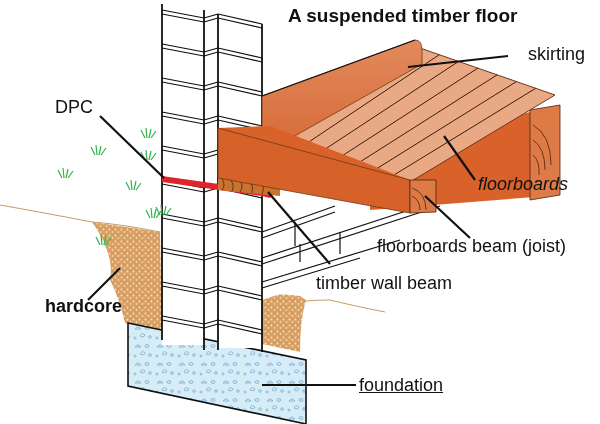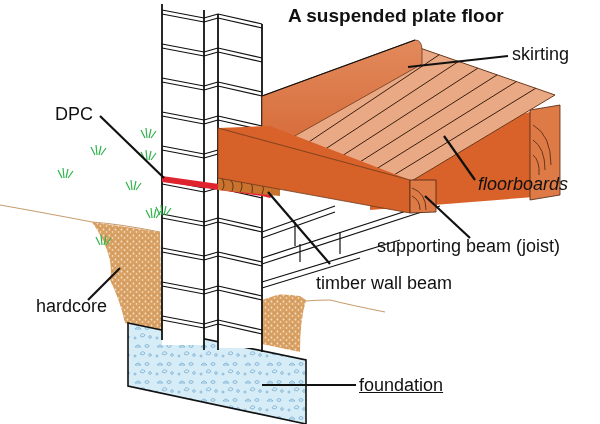--- a/index.html
+++ b/index.html
@@ -185,20 +185,20 @@
     <line x1="408" y1="67" x2="508" y2="56"></line>
     <line x1="100" y1="116" x2="164" y2="178"></line>
     <line x1="444" y1="136" x2="475" y2="180"></line>
     <line x1="425" y1="196" x2="470" y2="238"></line>
     <line x1="268" y1="192" x2="330" y2="264"></line>
     <line x1="120" y1="268" x2="88" y2="300"></line>
     <line x1="262" y1="385" x2="356" y2="385"></line>
   </g>
 </svg>
 
-<div class="title">A suspended plate floor</div>
-<div class="lbl" style="left:512px;top:45px;text-align:right;">skirting</div>
-<div class="lbl" style="left:55px;top:105px;">DPC</div>
+<div class="title">A suspended timber floor</div>
+<div class="lbl" style="left:528px;top:45px;text-align:right;">skirting</div>
+<div class="lbl" style="left:55px;top:98px;">DPC</div>
 <div class="lbl" style="left:478px;top:175px;font-style:italic;">floorboards</div>
-<div class="lbl" style="left:377px;top:237px;">supporting beam (joist)</div>
+<div class="lbl" style="left:377px;top:237px;">floorboards beam (joist)</div>
 <div class="lbl" style="left:316px;top:274px;">timber wall beam</div>
-<div class="lbl" style="left:36px;top:297px;">hardcore</div>
+<div class="lbl" style="left:45px;top:297px;font-weight:bold;">hardcore</div>
 <div class="lbl" style="left:359px;top:376px;text-decoration:underline;">foundation</div>
 
 </body></html>

